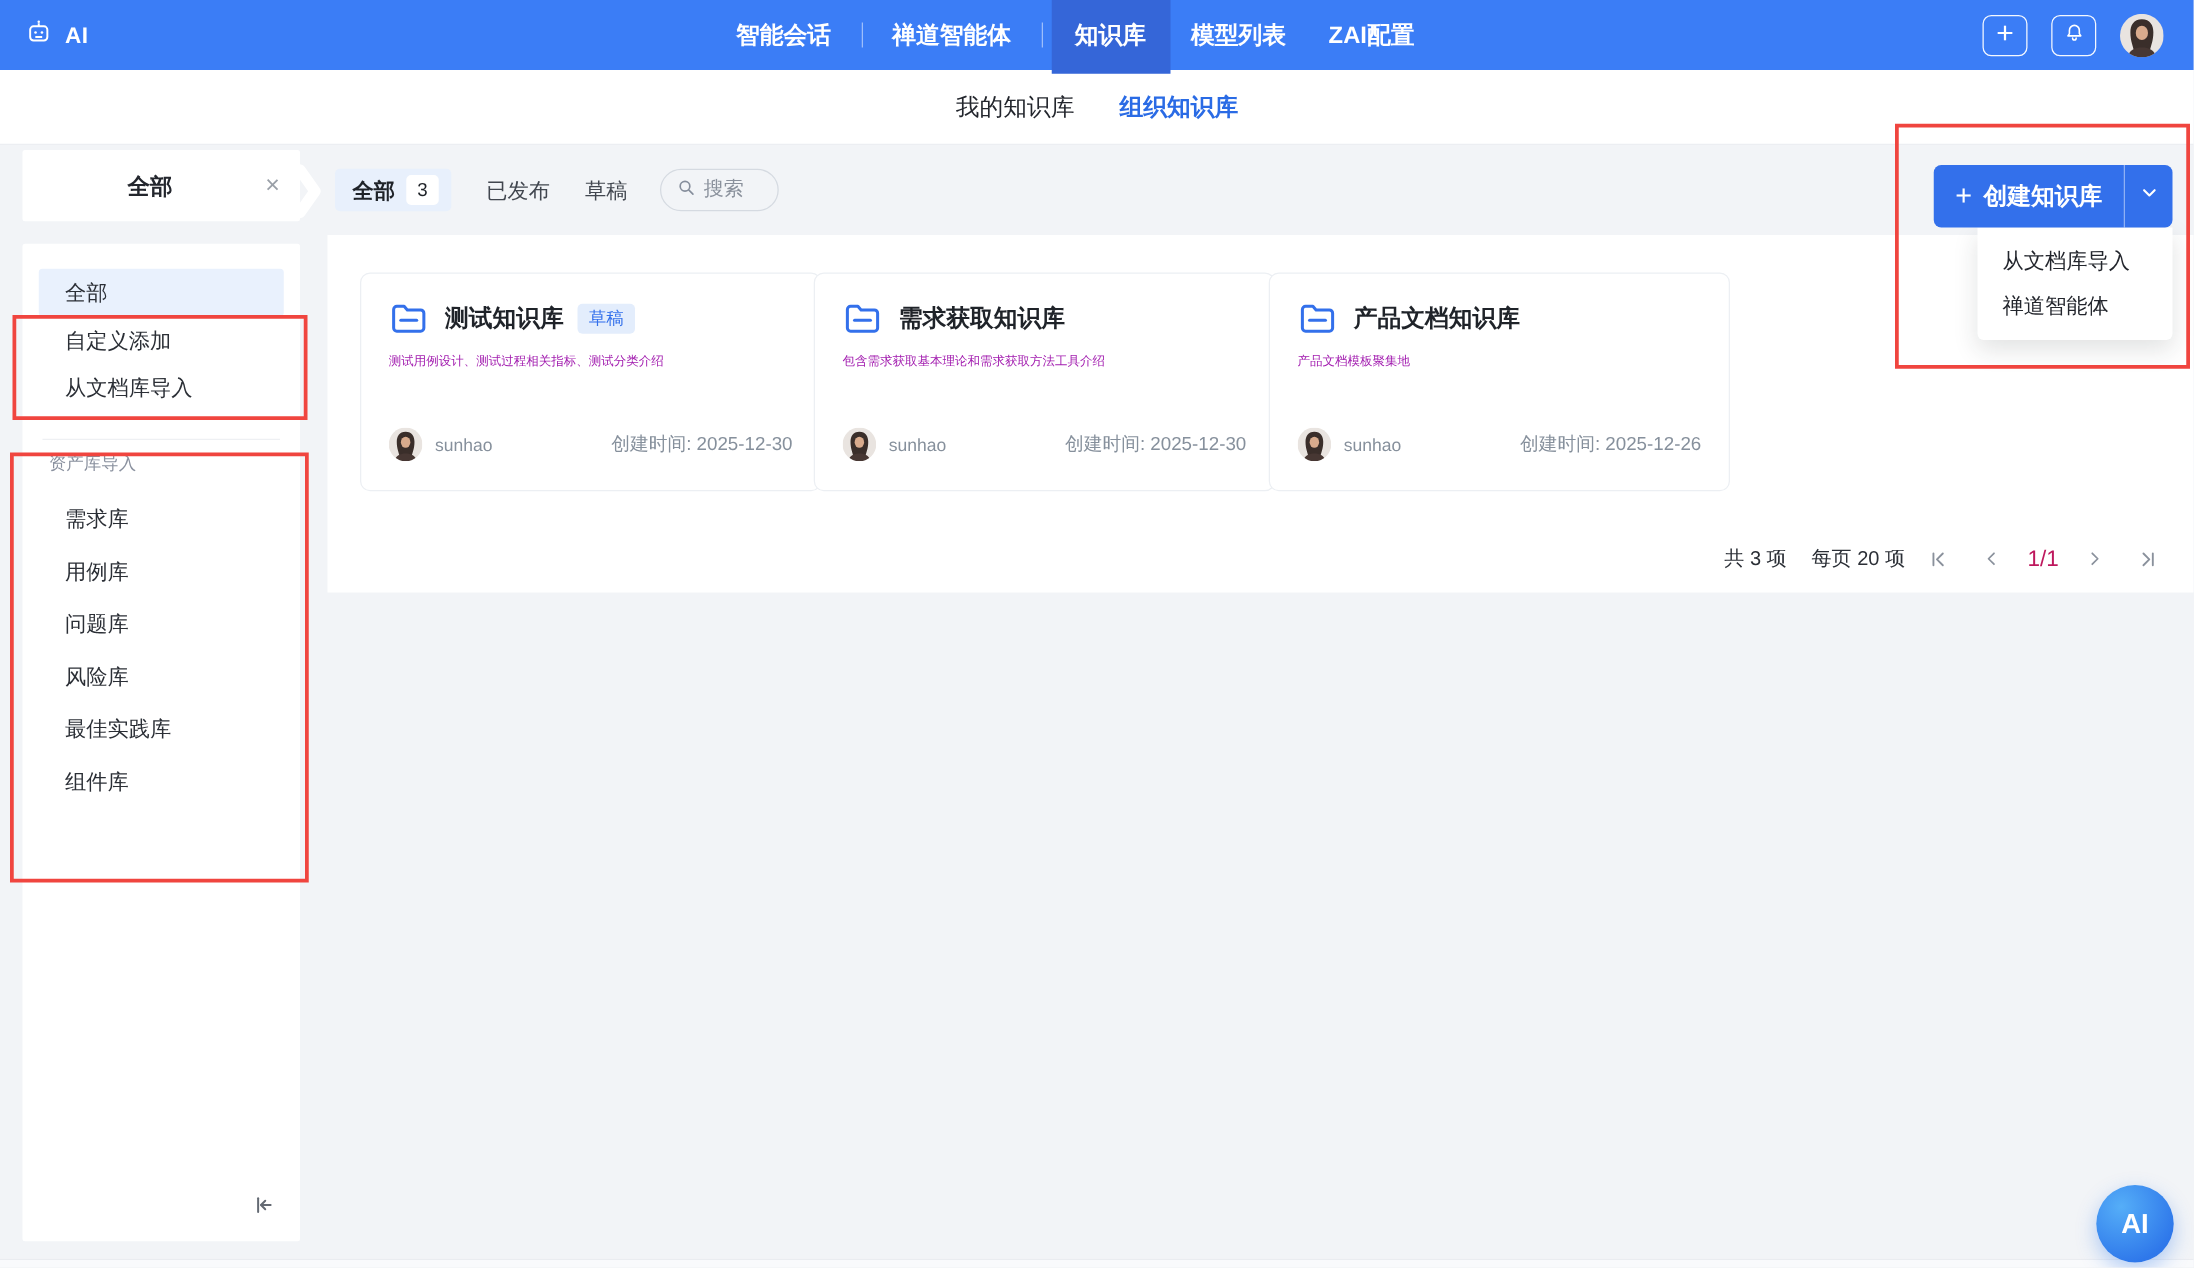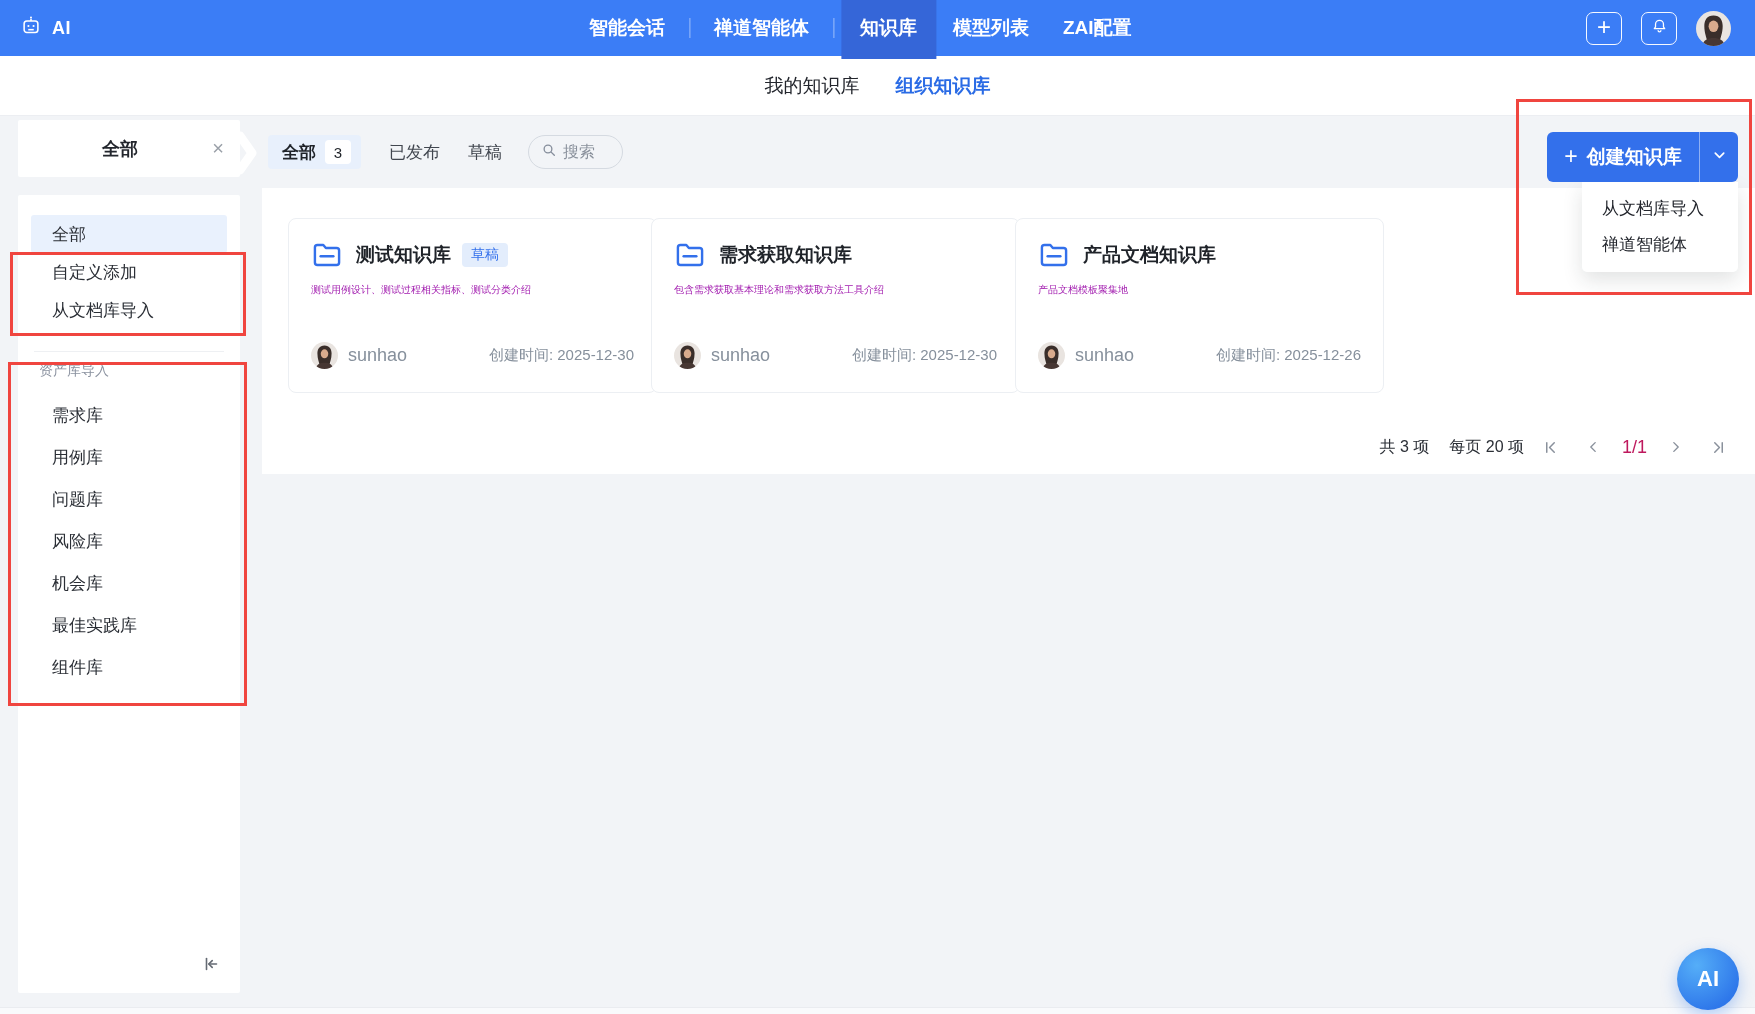--- a/index.html
+++ b/index.html
@@ -118,21 +118,21 @@
   }
   .card-head { display:flex; align-items:center; }
   .folder { width:32px; height:28px; display:flex; align-items:center; }
   .card-title { margin-left:13px; font-size:19px; font-weight:700; color:#1f2329; white-space:nowrap; }
   .badge {
     margin-left:11px; background:#e3edfc; color:#3370eb; font-size:14px;
     padding:3px 9px; border-radius:4px;
   }
   .card-desc { margin-top:13px; font-size:10px; line-height:1.55; color:#a21caf; height:48px; overflow:hidden; }
   .card-foot { display:flex; align-items:center; margin-top:12px; }
-  .owner { margin-left:10px; font-size:18px; color:#86909c; }
+  .owner { margin-left:10px; font-size:14px; color:#86909c; }
   .created { margin-left:auto; font-size:15px; color:#86909c; }
 
   
   .pagination {
     position:absolute; right:22px; top:243px; height:32px; display:flex; align-items:center; gap:12px;
     font-size:16px; color:#2b2f36;
   }
   .pg-text { white-space:nowrap; }
   .pg-per { margin-left:8px; cursor:pointer; }
   .pg-btn { width:30px; height:30px; display:flex; align-items:center; justify-content:center; cursor:pointer; }
@@ -224,21 +224,20 @@
       <li class="side-item">自定义添加</li>
       <li class="side-item">从文档库导入</li>
     </ul>
     <div class="side-divider"></div>
     <div class="side-section-label">资产库导入</div>
     <ul class="asset-list">
       <li class="side-item">需求库</li>
       <li class="side-item">用例库</li>
       <li class="side-item">问题库</li>
       <li class="side-item">风险库</li>
-      <li class="side-item">机会库</li>
       <li class="side-item">最佳实践库</li>
       <li class="side-item">组件库</li>
     </ul>
     <span class="collapse-btn">
       <span>
         <svg width="20" height="20" viewBox="0 0 20 20" fill="none" stroke="#646a73" stroke-width="1.6" stroke-linecap="round" stroke-linejoin="round">
           <path d="M5.5 4.5v11"></path>
           <path d="M15.5 10H8"></path>
           <path d="M11.2 6.6 7.8 10l3.4 3.4"></path>
         </svg>

